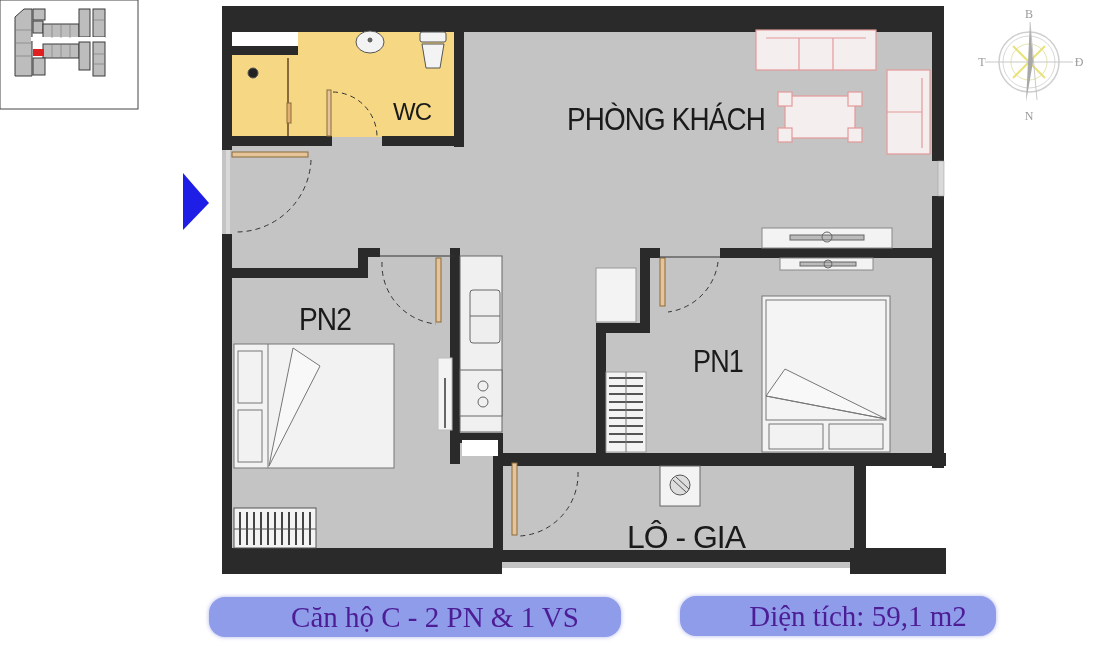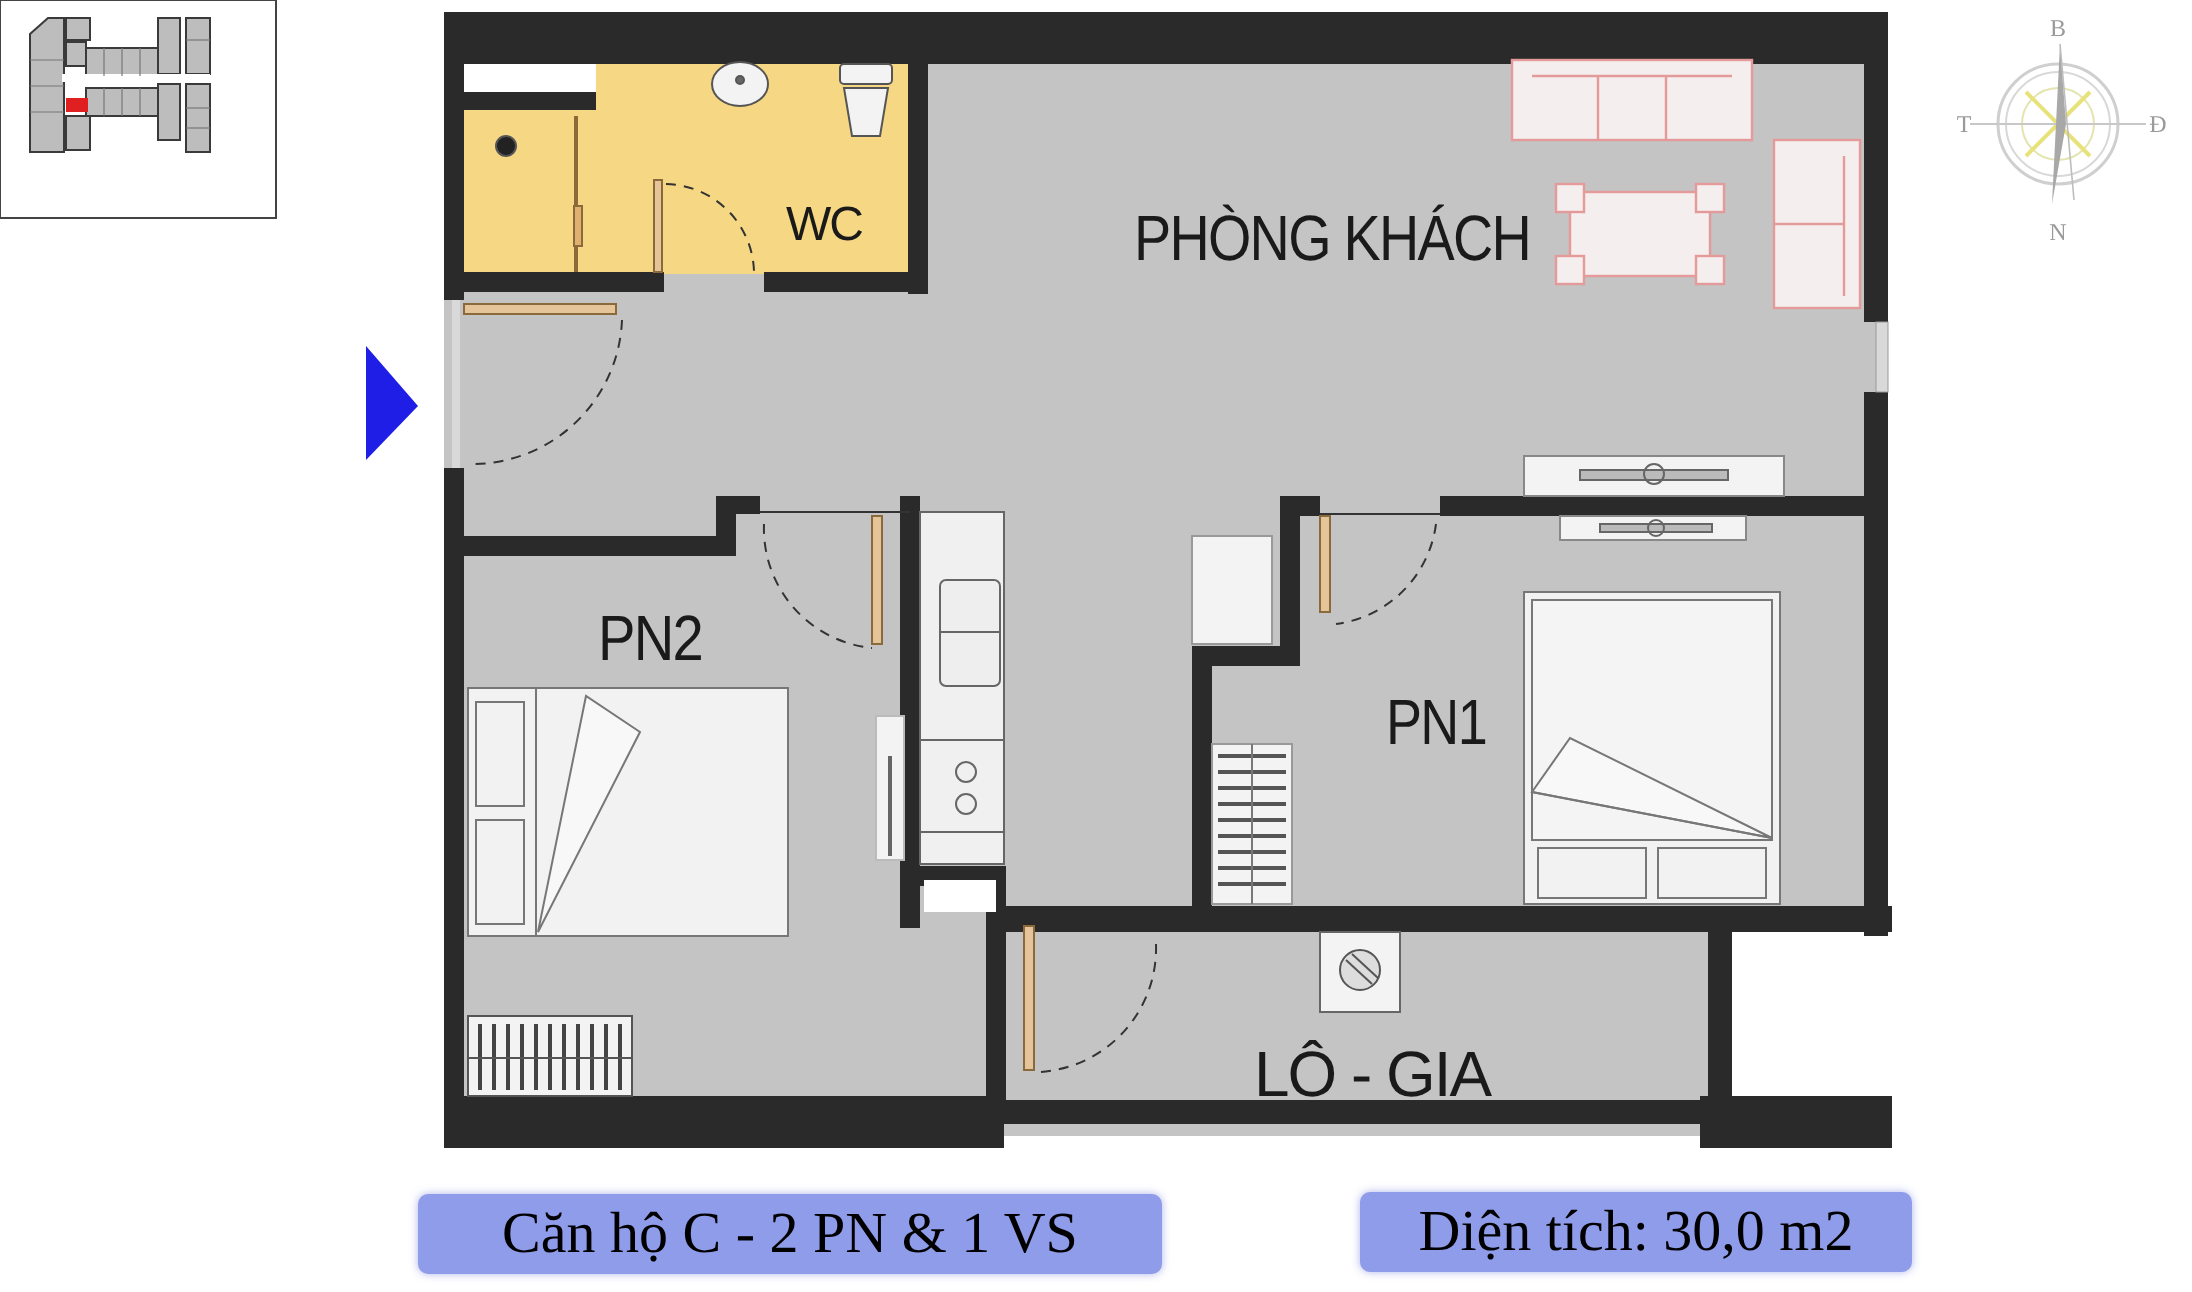--- a/index.html
+++ b/index.html
@@ -1,21 +1,21 @@
 <!DOCTYPE html>
 <html><head>
 <meta charset="utf-8">
 <style>
   html,body{margin:0;padding:0;background:#ffffff;}
   body{width:1096px;height:646px;position:relative;overflow:hidden;font-family:"Liberation Sans",sans-serif;}
   #plan{position:absolute;left:0;top:0;width:1096px;height:646px;}
   .room-label{font-family:"Liberation Sans",sans-serif;font-weight:400;fill:#1a1a1a;letter-spacing:-1px;}
-  .pill{position:absolute;height:40px;border-radius:5px;background:#8f9cea;color:#000000;
+  .pill{position:absolute;height:40px;border-radius:16px;background:#8f9cea;color:#4c1d95;
         font-family:"Liberation Serif",serif;font-size:29px;line-height:40px;text-align:center;
-        box-shadow:0 0 4px rgba(120,130,220,0.6);}
+        box-shadow:0 0 4px rgba(120,130,220,0.6);padding-left:40px;}
   #pill-left{left:209px;top:597px;width:372px;}
   #pill-right{left:680px;top:596px;width:276px;}
   .svgtext{pointer-events:none;}
 </style>
 </head>
 <body>
 
 <svg id="plan" viewBox="0 0 1096 646" xmlns="http://www.w3.org/2000/svg">
 
   <g>
@@ -241,13 +241,13 @@
   </g>
 
   <text class="room-label svgtext" x="412" y="120" text-anchor="middle" font-size="24" font-weight="700">WC</text>
   <text class="room-label svgtext" x="666" y="130" text-anchor="middle" font-size="32" textLength="198" lengthAdjust="spacingAndGlyphs">PHÒNG KHÁCH</text>
   <text class="room-label svgtext" x="325" y="330" text-anchor="middle" font-size="32" textLength="52" lengthAdjust="spacingAndGlyphs">PN2</text>
   <text class="room-label svgtext" x="718" y="372" text-anchor="middle" font-size="32" textLength="50" lengthAdjust="spacingAndGlyphs">PN1</text>
   <text class="room-label svgtext" x="686" y="548" text-anchor="middle" font-size="32" textLength="118" lengthAdjust="spacingAndGlyphs">LÔ - GIA</text>
 </svg>
 
 <div id="pill-left" class="pill">Căn hộ C - 2 PN &amp; 1 VS</div>
-<div id="pill-right" class="pill">Diện tích: 30,0 m2</div>
+<div id="pill-right" class="pill">Diện tích: 59,1 m2</div>
 
 </body></html>

